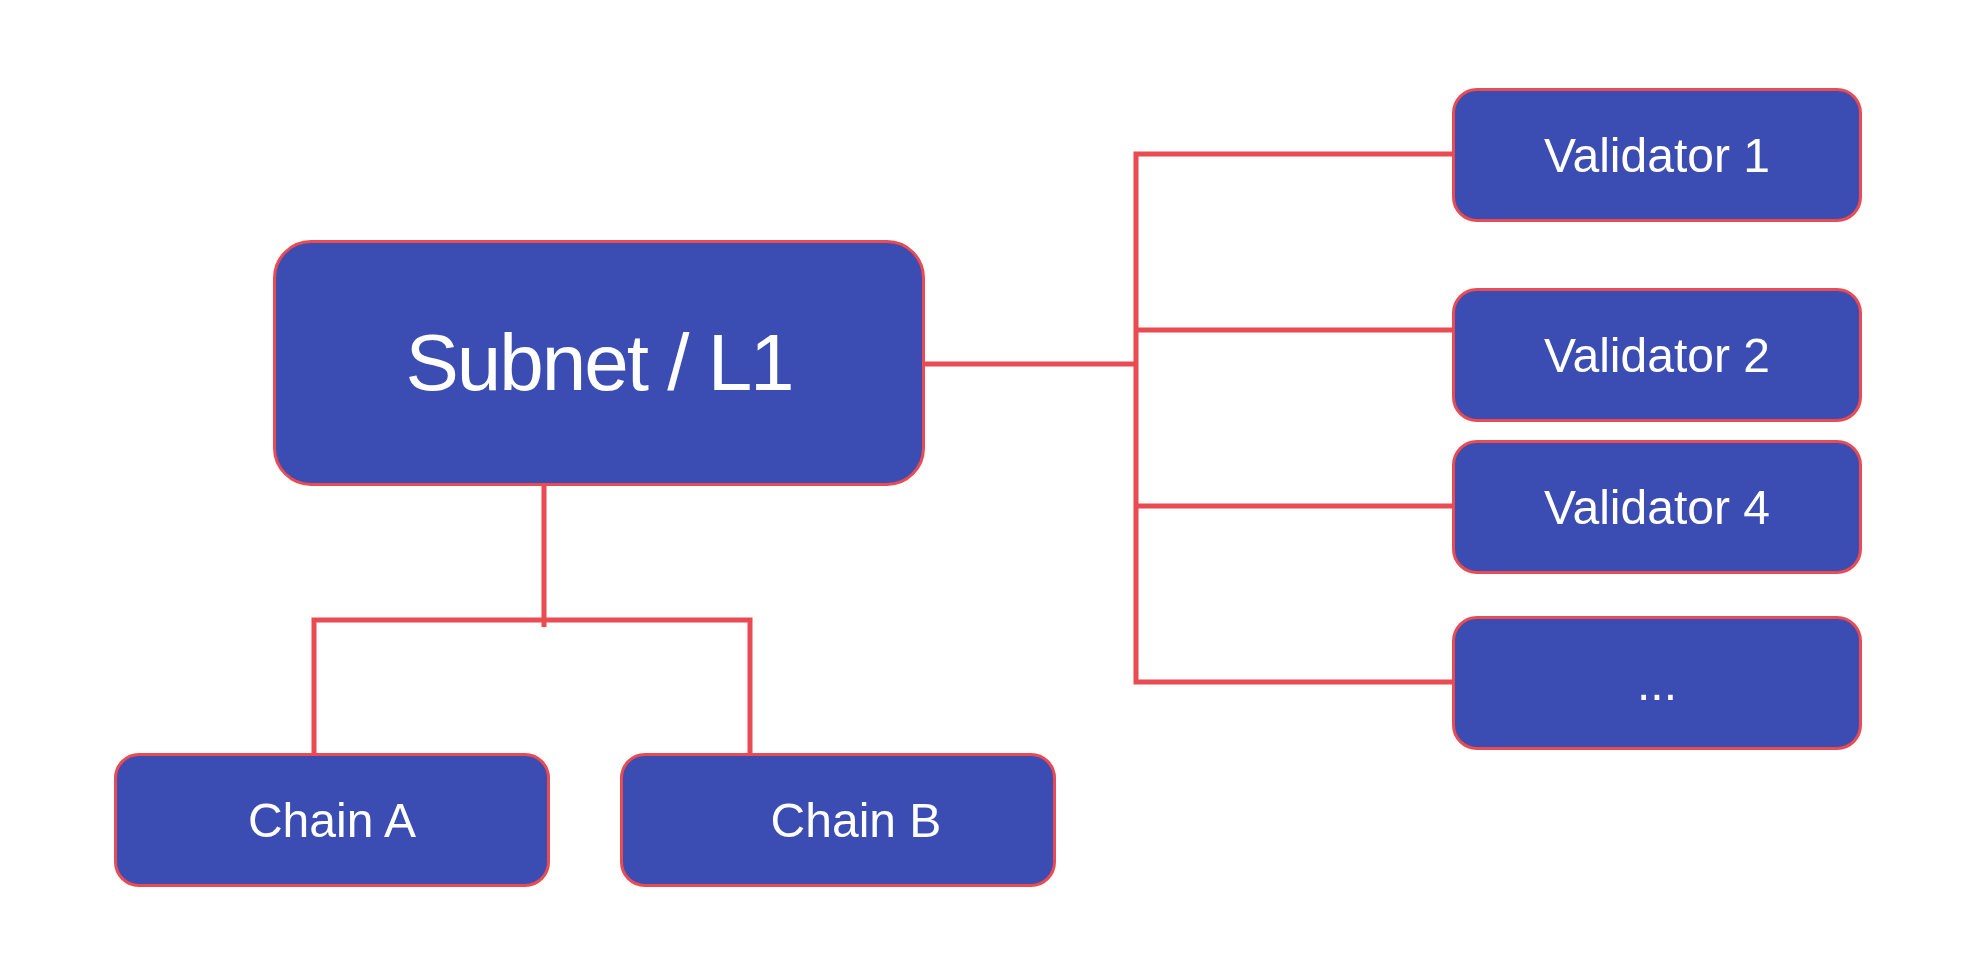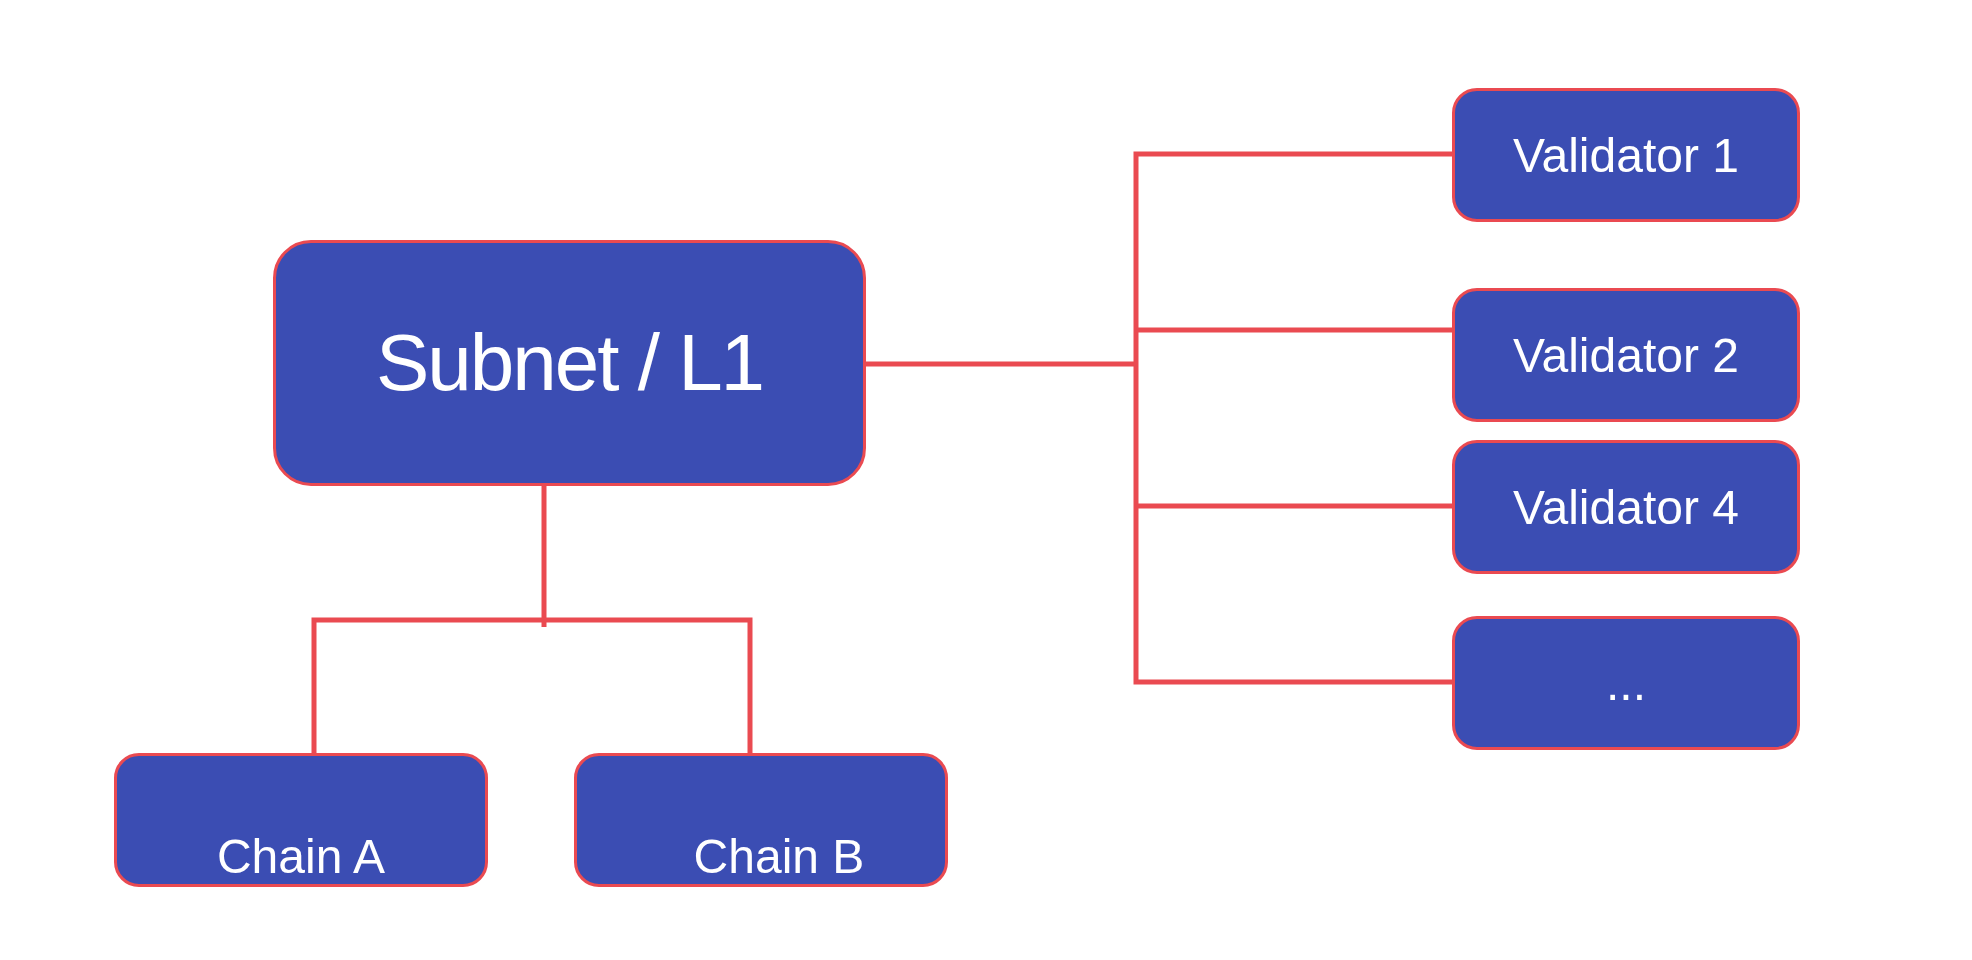--- a/index.html
+++ b/index.html
@@ -34,40 +34,40 @@
     border: 3px solid var(--edge, #EA4A51);
     color: var(--node-text, #ffffff);
     display: flex;
     align-items: center;
     justify-content: center;
     white-space: nowrap;
   }
   .node-root {
     left: 273px;
     top: 240px;
-    width: 593px;
+    width: 652px;
     height: 246px;
     border-radius: 38px;
     font-size: 80px;
     letter-spacing: -2px;
   }
   .node-sm {
-    width: 348px;
+    width: 410px;
     height: 134px;
     border-radius: 25px;
     font-size: 48px;
   }
   .node-validator { left: 1452px; }
   .node-validator-1 { top: 88px; }
   .node-validator-2 { top: 264px; margin-top: 24px; }
   .node-validator-3 { top: 440px; }
   .node-validator-more { top: 616px; }
-  .node-chain { top: 753px; width: 374px; align-items: flex-end; }
+  .node-chain { top: 753px; width: 436px; }
   .node-chain-a { left: 114px; }
-  .node-chain-b { left: 574px; padding-left: 36px; }
+  .node-chain-b { left: 620px; padding-left: 36px; }
 </style>
 </head>
 <body>
 
 <div class="canvas">
 
   <svg class="edges" viewBox="0 0 1972 960" xmlns="http://www.w3.org/2000/svg">
 
     <path d="M 812 364 H 1136"></path>
 

